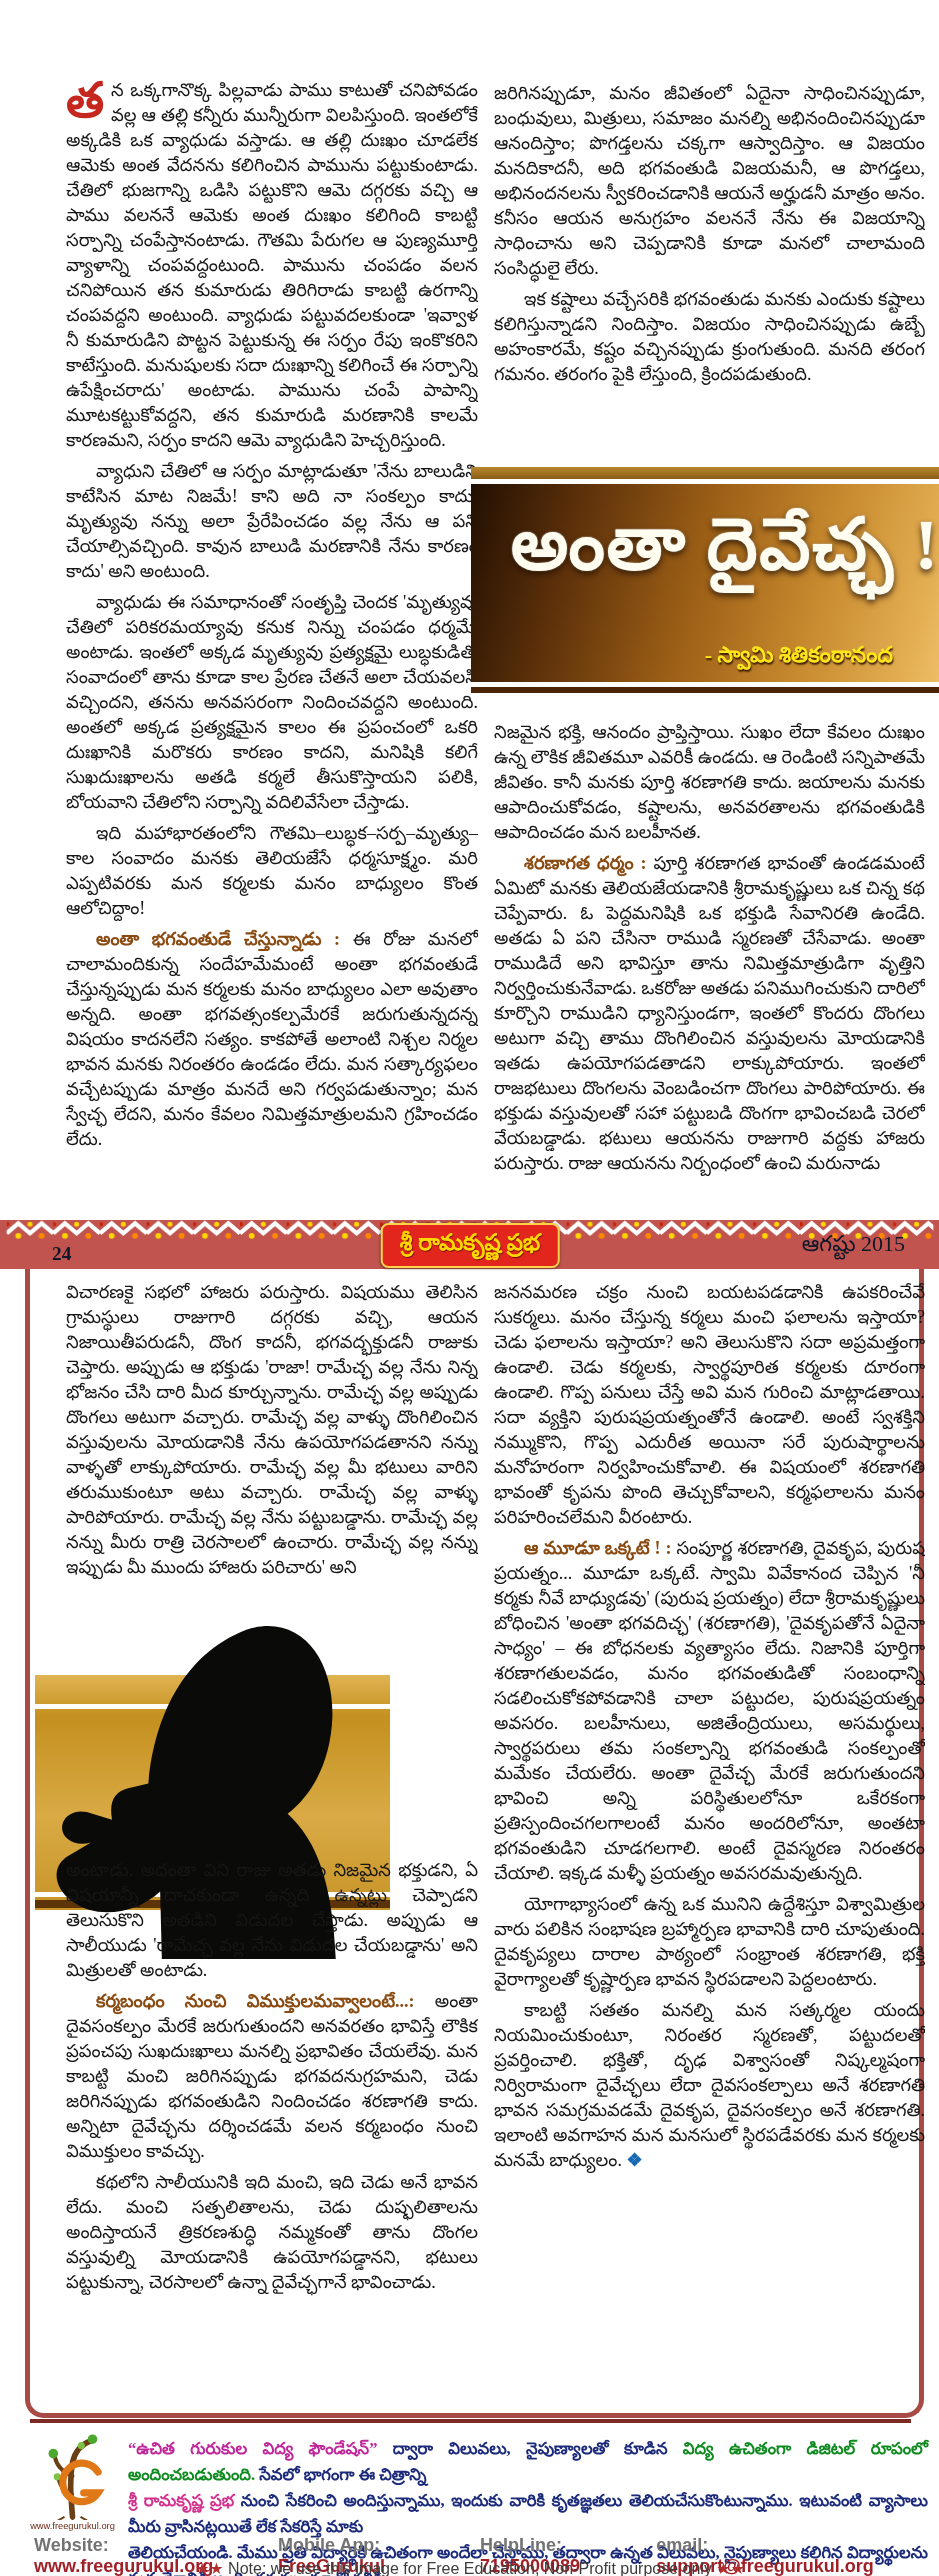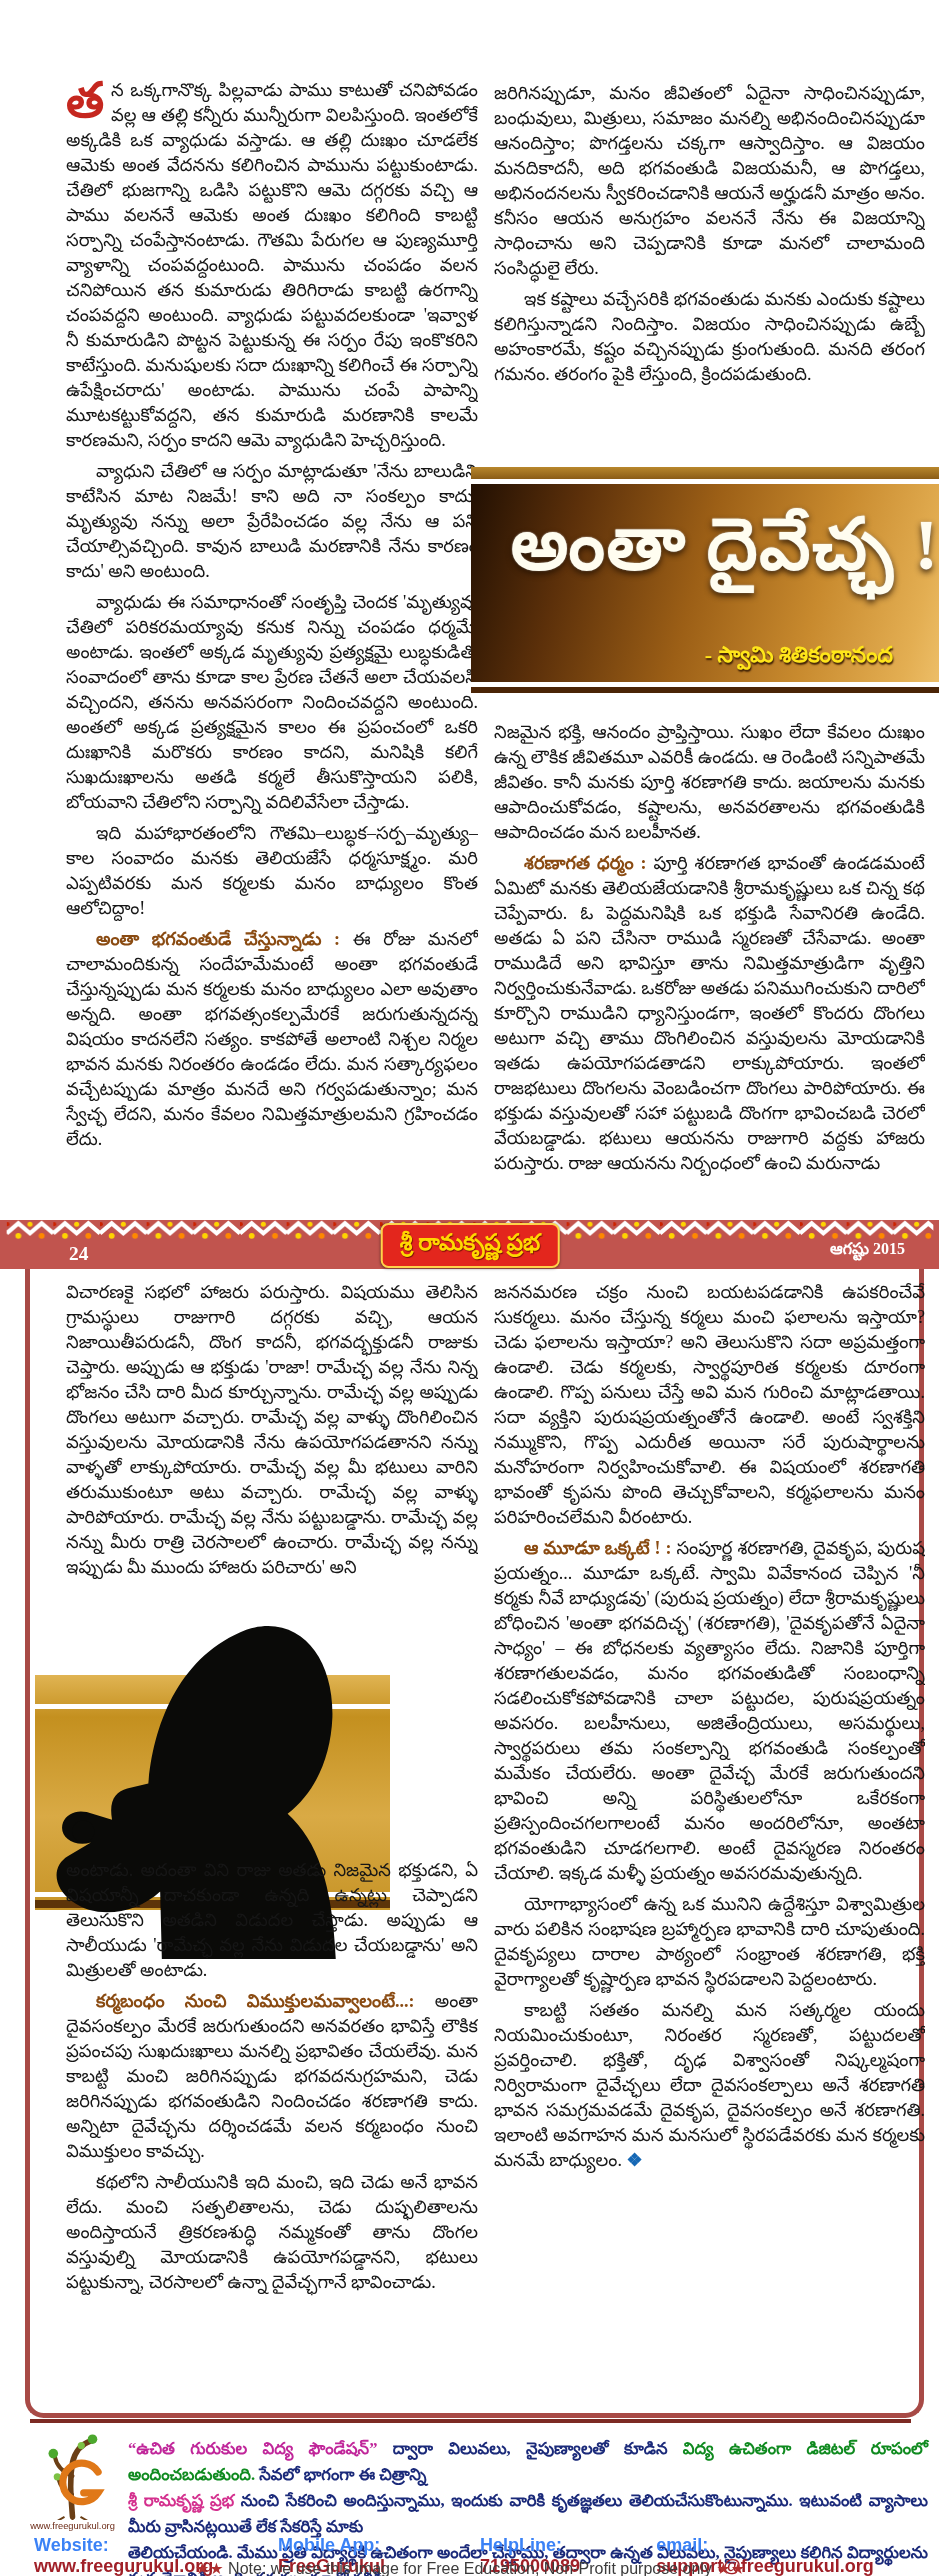--- a/index.html
+++ b/index.html
@@ -23,22 +23,22 @@
   .banner .botbar{position:absolute;left:0;bottom:0;width:100%;height:15px;
     background:linear-gradient(#ffffff 0 5px,#4a2406 5px 11px,#ffffff 11px 15px);}
   .banner-title{position:absolute;left:0;top:37px;width:100%;text-align:right;
     font-size:72px;font-weight:bold;color:#fffdf0;letter-spacing:1.7px;
     text-shadow:0 3.4px 6px rgba(35,17,0,.85),0 0 1.7px #fff;}
   .banner-author{position:absolute;right:47px;bottom:24px;font-size:22px;font-weight:bold;
     color:#ffe61a;text-shadow:0.8px 1.7px 1.7px #381b03;}
   
   .band{left:0;top:1220px;width:940px;height:49px;background:#c1544e;}
   .band .zig{position:absolute;left:0;top:0;}
-  .band .pageno{position:absolute;left:69px;bottom:4.2px;color:#ffffff;font-weight:bold;font-size:19.4px;}
-  .band .date{position:absolute;right:35px;bottom:6.8px;color:#ffffff;font-size:16px;font-weight:bold;}
+  .band .pageno{position:absolute;left:52px;bottom:4.2px;color:#0f172a;font-weight:bold;font-size:19.4px;}
+  .band .date{position:absolute;right:35px;bottom:6.8px;color:#0f172a;font-size:22px;}
   .band .magbox{position:absolute;left:50%;top:3.4px;transform:translateX(-50%);
     background:#e3261d;border:2.5px solid #ffd24a;border-radius:7.6px;padding:5px 17px;
     box-shadow:0 0.8px 2.5px rgba(0,0,0,.4);}
   .band .magbox span{color:#ffd800;font-weight:bold;font-size:23px;text-shadow:0.8px 0.8px 0.8px #7a0d08;}
   
   .frame{left:25px;top:1269px;width:889px;height:1144px;
     border-left:5px solid #a84a46;border-right:5px solid #a84a46;border-bottom:5px solid #a84a46;
     border-radius:0 0 18.6px 18.6px;}
   
   .pray{left:35px;top:1623px;width:355px;height:336px;background:#ffffff;overflow:hidden;}
@@ -51,21 +51,21 @@
   .s4{top:288px;height:4.2px;background:#ffffff;}
   .pray svg{position:absolute;left:0;top:0;}
   
   .fdivider{left:30px;top:2419px;width:881px;height:4.2px;background:#7c2a23;}
   .flogo{left:22px;top:2432px;width:101px;text-align:center;}
   .flogo .url{font-family:"Liberation Sans",sans-serif;font-size:9.3px;color:#6b2a16;margin-top:-3.4px;}
   .ftext{left:128px;top:2436px;width:800px;font-size:16.5px;line-height:26px;font-weight:bold;
     text-align:justify;color:#1b2a7a;}
   .fcontact{left:34px;top:2535px;width:881px;display:flex;justify-content:space-between;
     font-family:"Liberation Sans",sans-serif;font-size:18px;font-weight:bold;}
-  .fcontact .lbl{color:#3b82f6;}
+  .fcontact .lbl{color:#737373;}
   .fcontact .val{color:#a02028;}
   .fnote{left:0;top:2559px;width:940px;text-align:center;font-size:16px;color:#3c3c3c;
     font-family:"Liberation Sans",sans-serif;}
   .fnote .star{color:#b03030;}
 </style>
 </head>
 <body>
 
 <div class="abs col" style="left:66px;top:78px;width:412px;height:1139px;">
     <p class="para no-indent"><span class="dropcap">త</span>న ఒక్కగానొక్క పిల్లవాడు పాము కాటుతో చనిపోవడం వల్ల ఆ తల్లి కన్నీరు మున్నీరుగా విలపిస్తుంది. ఇంతలోకే అక్కడికి ఒక వ్యాధుడు వస్తాడు. ఆ తల్లి దుఃఖం చూడలేక ఆమెకు అంత వేదనను కలిగించిన పామును పట్టుకుంటాడు. చేతిలో భుజగాన్ని ఒడిసి పట్టుకొని ఆమె దగ్గరకు వచ్చి ఆ పాము వలననే ఆమెకు అంత దుఃఖం కలిగింది కాబట్టి సర్పాన్ని చంపేస్తానంటాడు. గౌతమి పేరుగల ఆ పుణ్యమూర్తి వ్యాళాన్ని చంపవద్దంటుంది. పామును చంపడం వలన చనిపోయిన తన కుమారుడు తిరిగిరాడు కాబట్టి ఉరగాన్ని చంపవద్దని అంటుంది. వ్యాధుడు పట్టువదలకుండా 'ఇవ్వాళ నీ కుమారుడిని పొట్టన పెట్టుకున్న ఈ సర్పం రేపు ఇంకొకరిని కాటేస్తుంది. మనుషులకు సదా దుఃఖాన్ని కలిగించే ఈ సర్పాన్ని ఉపేక్షించరాదు' అంటాడు. పామును చంపే పాపాన్ని మూటకట్టుకోవద్దని, తన కుమారుడి మరణానికి కాలమే కారణమని, సర్పం కాదని ఆమె వ్యాధుడిని హెచ్చరిస్తుంది.</p>

